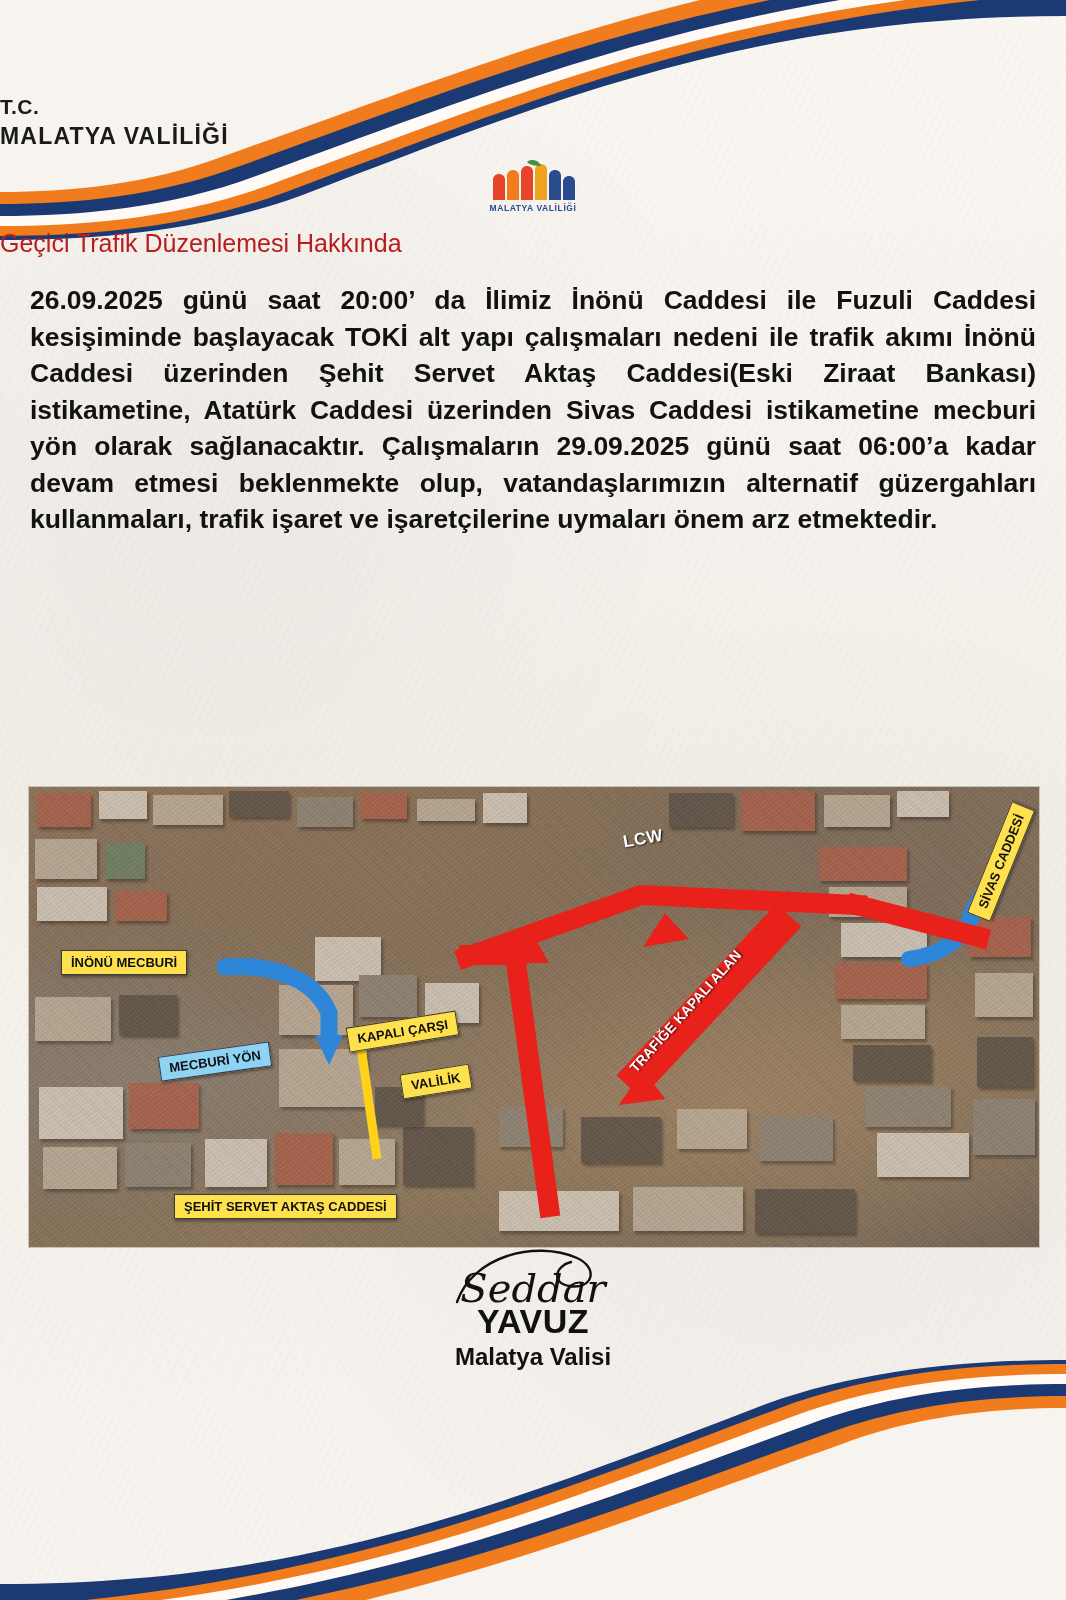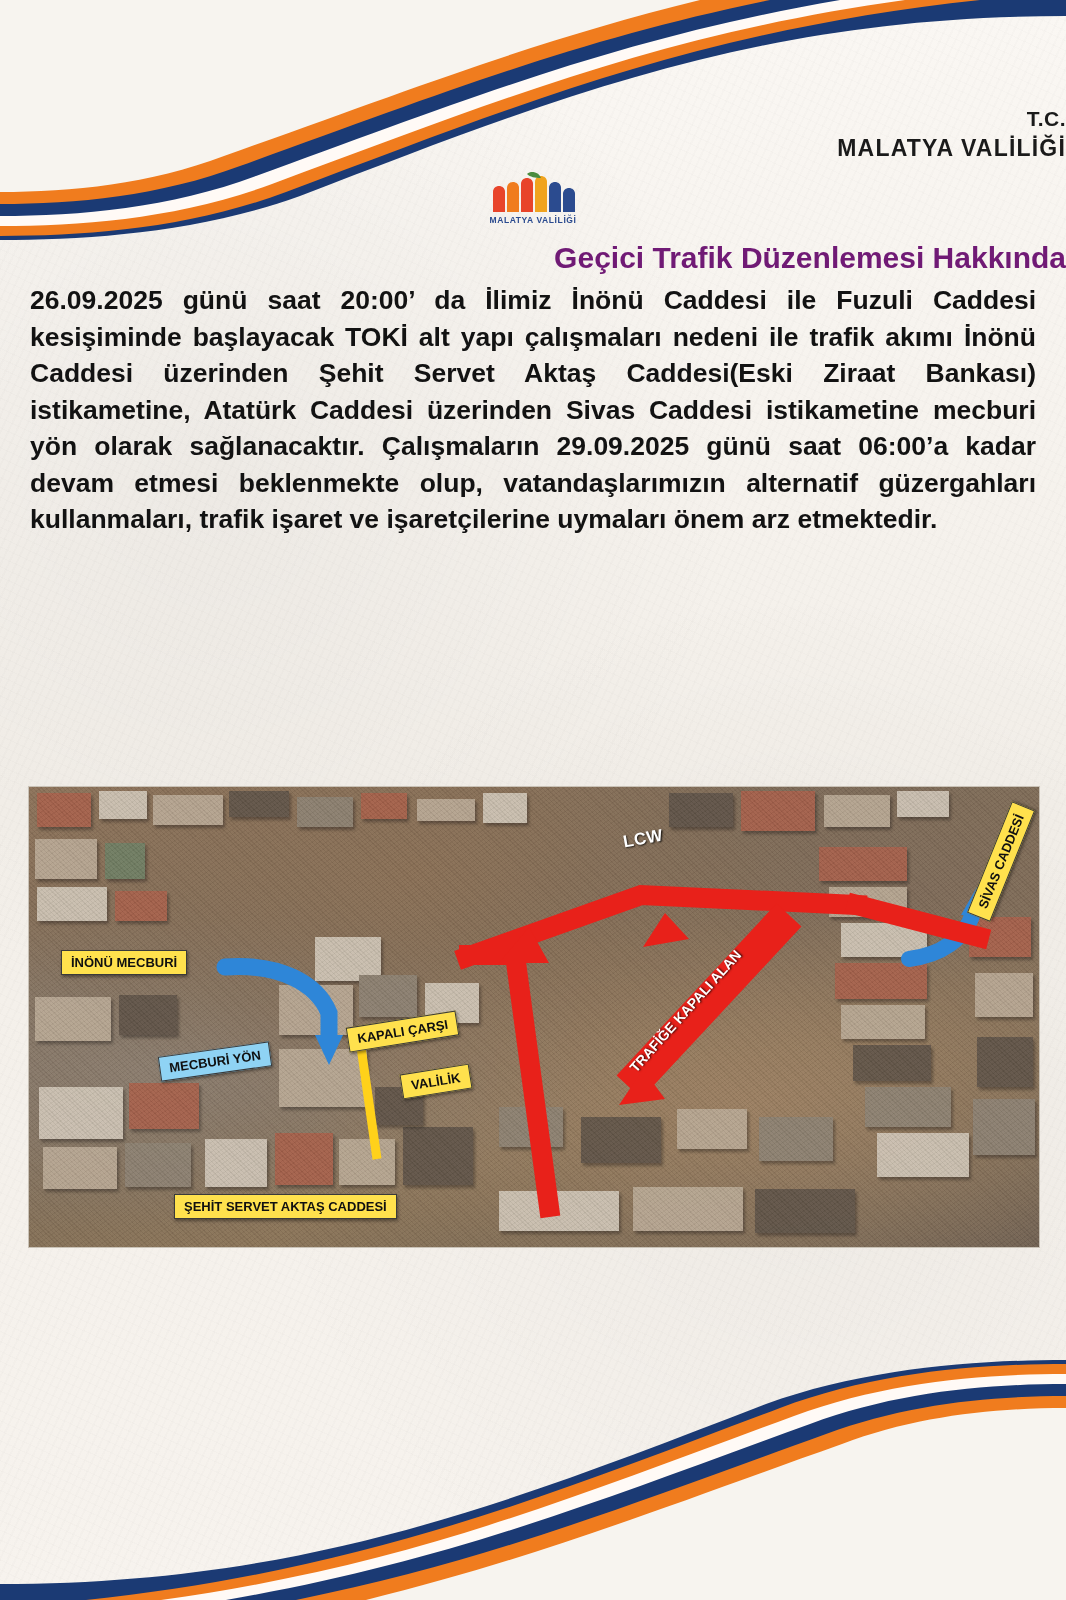--- a/index.html
+++ b/index.html
@@ -40,24 +40,24 @@
     width: 1066px; height: 240px;
   }
   .ribbon-bottom {
     bottom: 0; left: 0;
     width: 1066px; height: 300px;
   }
 
   
   .header {
     position: absolute;
-    top: 106px;
+    top: 94px;
     left: 0;
     width: 100%;
-    text-align: right;
+    text-align: left;
   }
   .tc-line {
     font-size: 21px;
     font-weight: bold;
     color: #1a1a1a;
     letter-spacing: 0.5px;
     line-height: 1.2;
   }
   .gov-line {
     font-size: 23px;
@@ -79,23 +79,23 @@
   }
   .logo-caption {
     font-size: 8.5px;
     font-weight: bold;
     color: #2b4b8f;
     letter-spacing: 0.6px;
     margin-top: 1px;
   }
   .subject {
     margin-top: 16px;
-    font-size: 30px;
-    font-weight: bold;
-    color: #701a75;
+    font-size: 25px;
+    font-weight: normal;
+    color: #b91c1c;
   }
 
   
   .body-text {
     position: absolute;
     top: 282px;
     left: 30px;
     width: 1006px;
     font-size: 26.5px;
     line-height: 1.38;
@@ -372,13 +372,23 @@
     <div class="mlabel yellow" style="left:32px; top:163px;">İNÖNÜ MECBURİ</div>
     <div class="mlabel blue" style="left:130px; top:262px; transform:rotate(-8deg);">MECBURİ YÖN</div>
     <div class="mlabel yellow" style="left:318px; top:232px; transform:rotate(-9deg);">KAPALI ÇARŞI</div>
     <div class="mlabel yellow" style="left:372px; top:282px; transform:rotate(-9deg);">VALİLİK</div>
     <div class="mlabel yellow" style="left:145px; top:407px;">ŞEHİT SERVET AKTAŞ CADDESİ</div>
     <div class="mlabel yellow" style="left:912px; top:62px; transform:rotate(-68deg);">SİVAS CADDESİ</div>
     <div class="mlabel plain" style="left:585px; top:38px; transform:rotate(-10deg);">LCW</div>
     <div class="mlabel red-rot" style="left:568px; top:212px; transform:rotate(-48deg);">TRAFİĞE KAPALI ALAN</div>
   </div>
 
+  <div class="signature">
+    <div class="sig-script">
+      <svg class="sig-swoosh" viewBox="0 0 180 70">
+        <path d="M14,56 C30,10 92,-6 134,12 C156,22 150,44 126,40 C108,37 112,20 128,16" stroke="#111" stroke-width="2.4" fill="none" stroke-linecap="round"></path>
+      </svg>
+      <span>Seddar</span>
+    </div>
+    <div class="sig-name">YAVUZ</div>
+    <div class="sig-title">Malatya Valisi</div>
+  </div>
 </div>
 
 </body></html>

